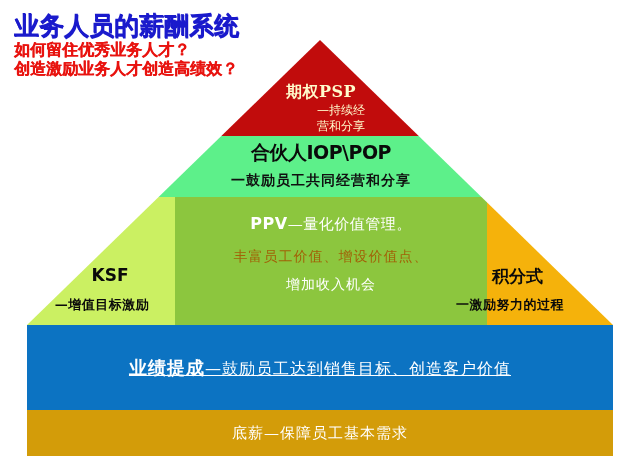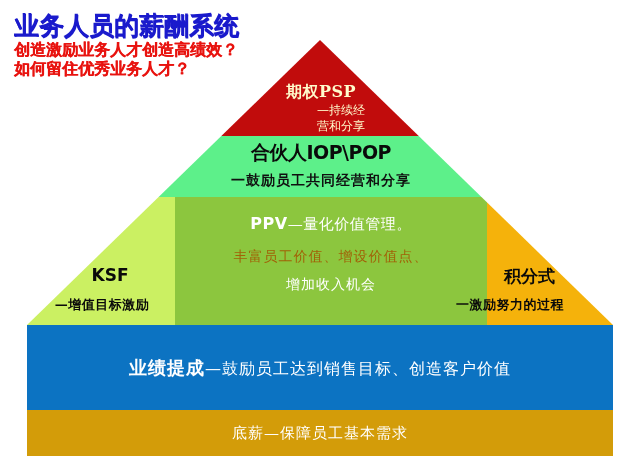--- a/index.html
+++ b/index.html
@@ -159,21 +159,20 @@
 
   .jf-title {
     left: 492px;
     top: 265px;
     width: 100px;
     font-size: 17px;
     font-weight: bold;
     color: #0A0A0A;
     font-family: "DejaVu Sans", "Liberation Sans", sans-serif;
     text-align: left;
-    margin-left: 12px;
   }
   .jf-sub {
     left: 456px;
     top: 296px;
     width: 170px;
     font-size: 13px;
     font-weight: bold;
     color: #0A0A0A;
     font-family: "DejaVu Serif", "Liberation Serif", serif;
     letter-spacing: 0.5px;
@@ -200,41 +199,42 @@
     top: 410px;
     width: 586px;
     height: 46px;
     background: #D39C09;
   }
   .bar-blue-text {
     font-family: "DejaVu Serif", "Liberation Serif", serif;
     font-size: 16px;
     color: #FFFFFF;
     letter-spacing: 1px;
+    text-decoration: underline;
   }
   .bar-blue-text b {
     font-size: 18px;
     font-weight: bold;
   }
   .bar-gold-text {
     font-family: "DejaVu Serif", "Liberation Serif", serif;
     font-size: 15px;
     color: #FFFFFF;
     letter-spacing: 1px;
   }
 </style>
 </head>
 <body>
 
 <div id="slide">
 
   <div class="title-block">
     <div class="main-title">业务人员的薪酬系统</div>
+    <div class="sub-line">如何留住优秀业务人才？</div>
     <div class="sub-line">创造激励业务人才创造高绩效？</div>
-    <div class="sub-line">如何留住优秀业务人才？</div>
   </div>
 
   <svg class="pyramid" viewBox="0 0 640 456">
     <defs>
       <clipPath id="triClip">
         <polygon points="320,40 613,325 27,325"></polygon>
       </clipPath>
     </defs>
     <g clip-path="url(#triClip)">
 

